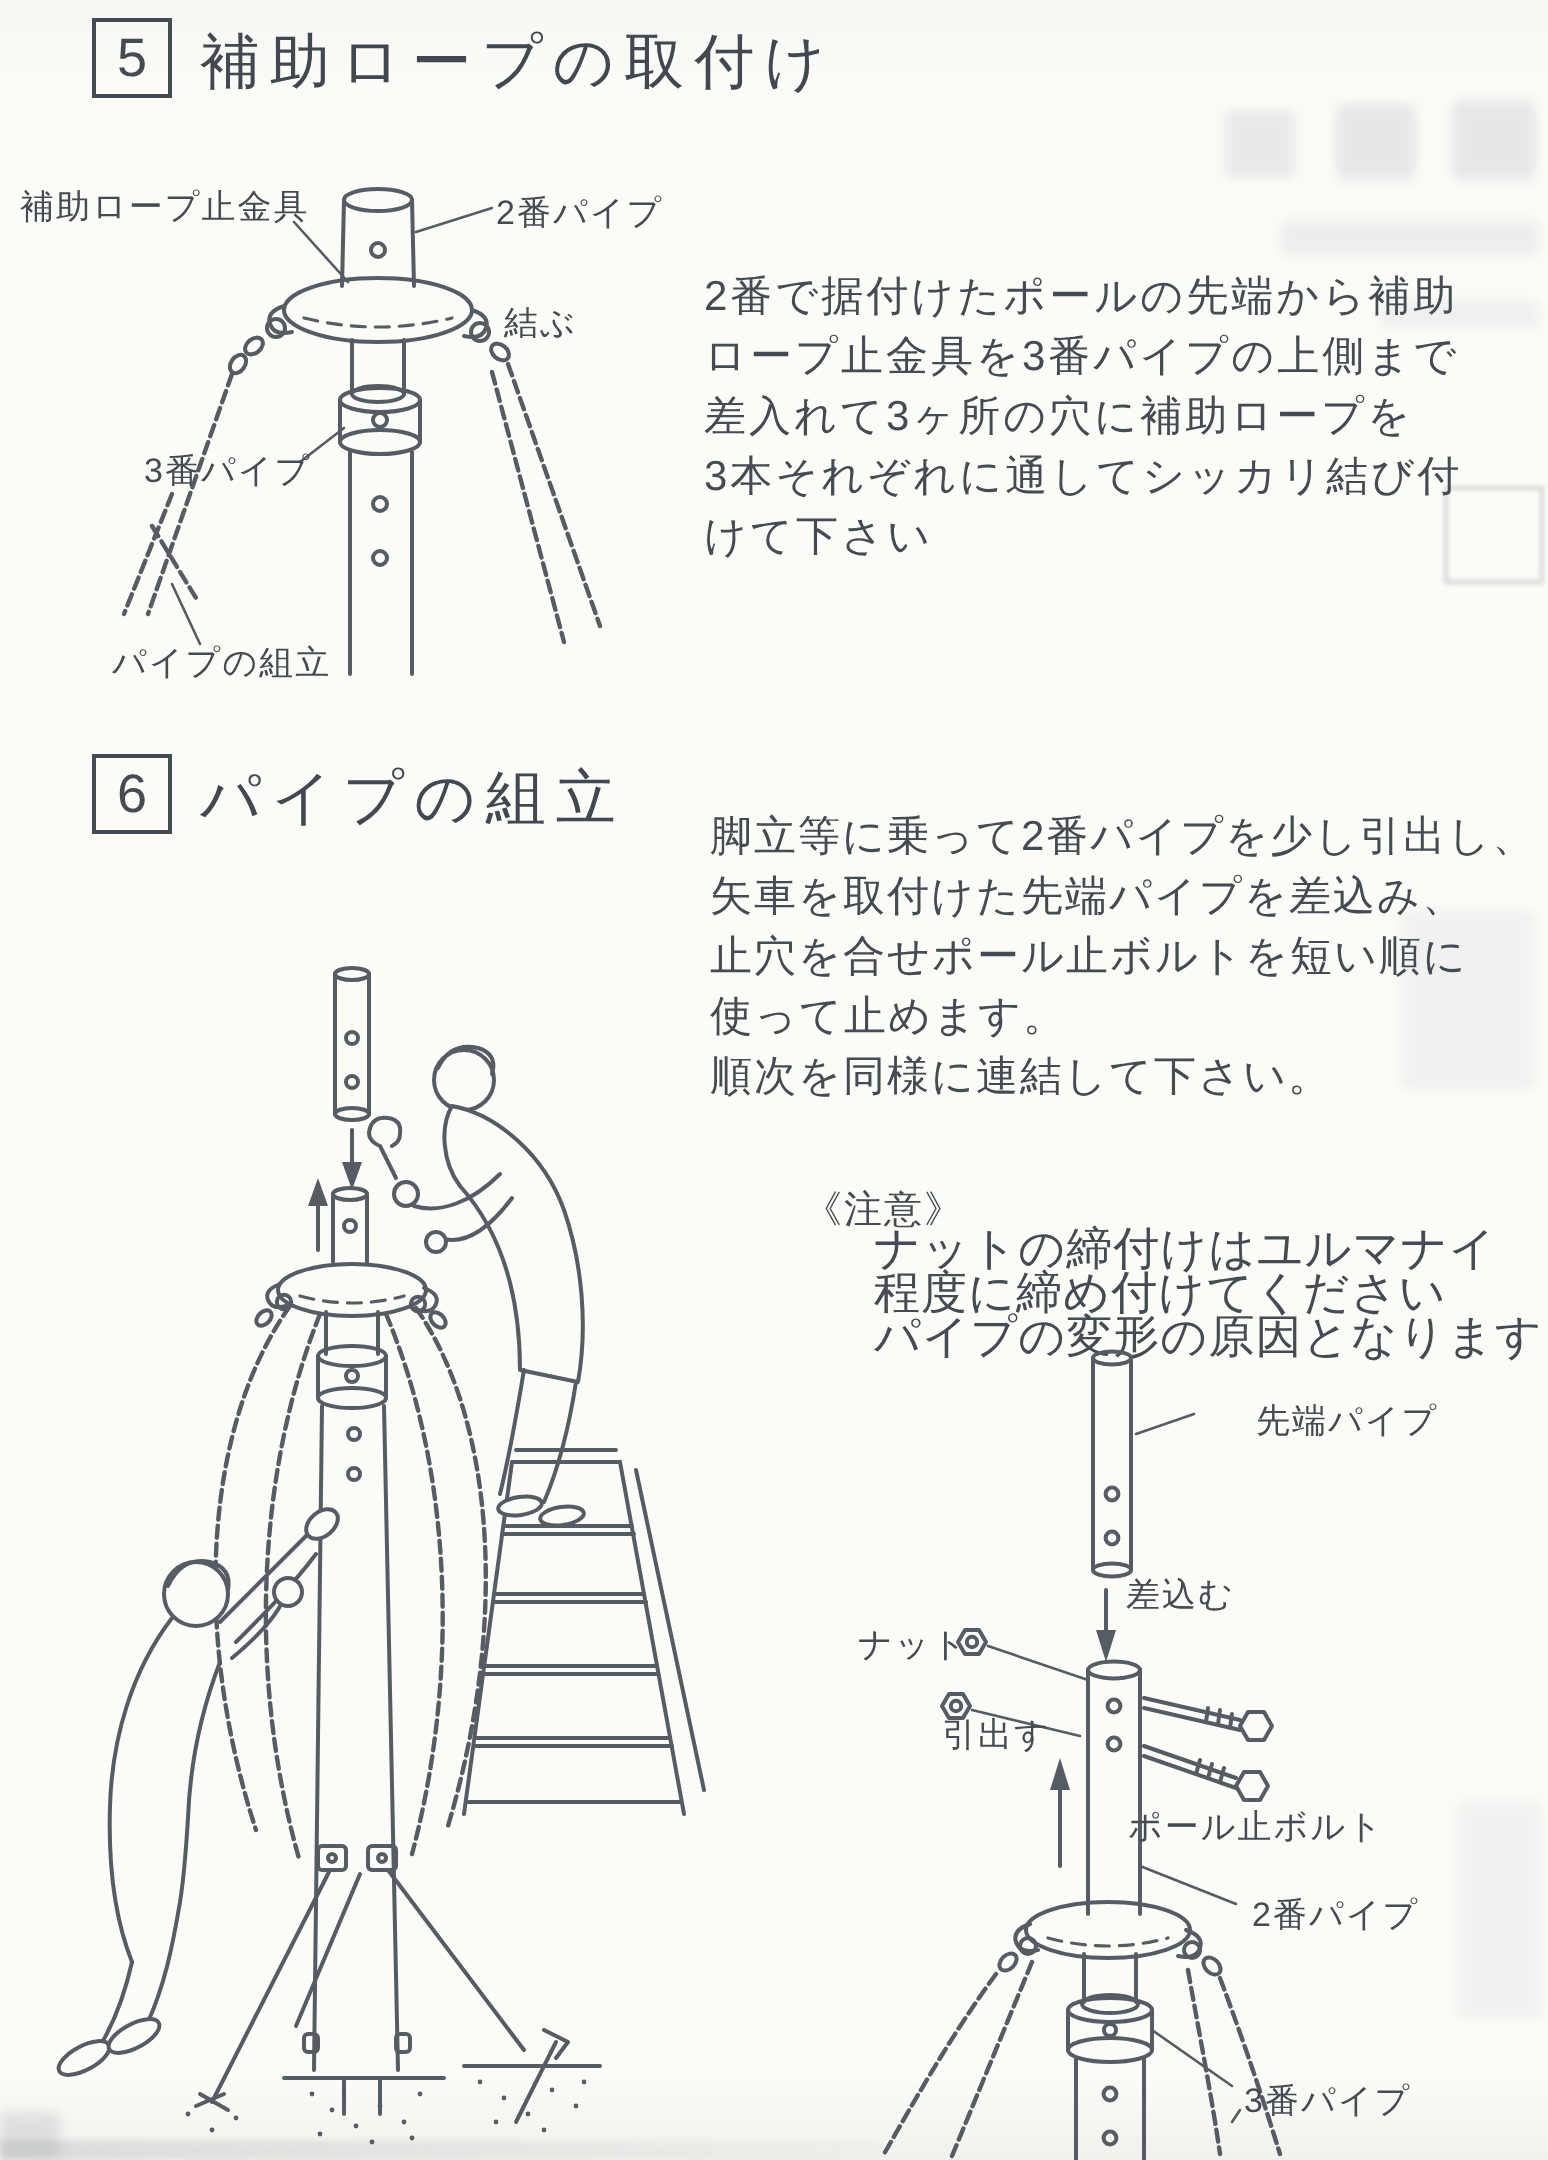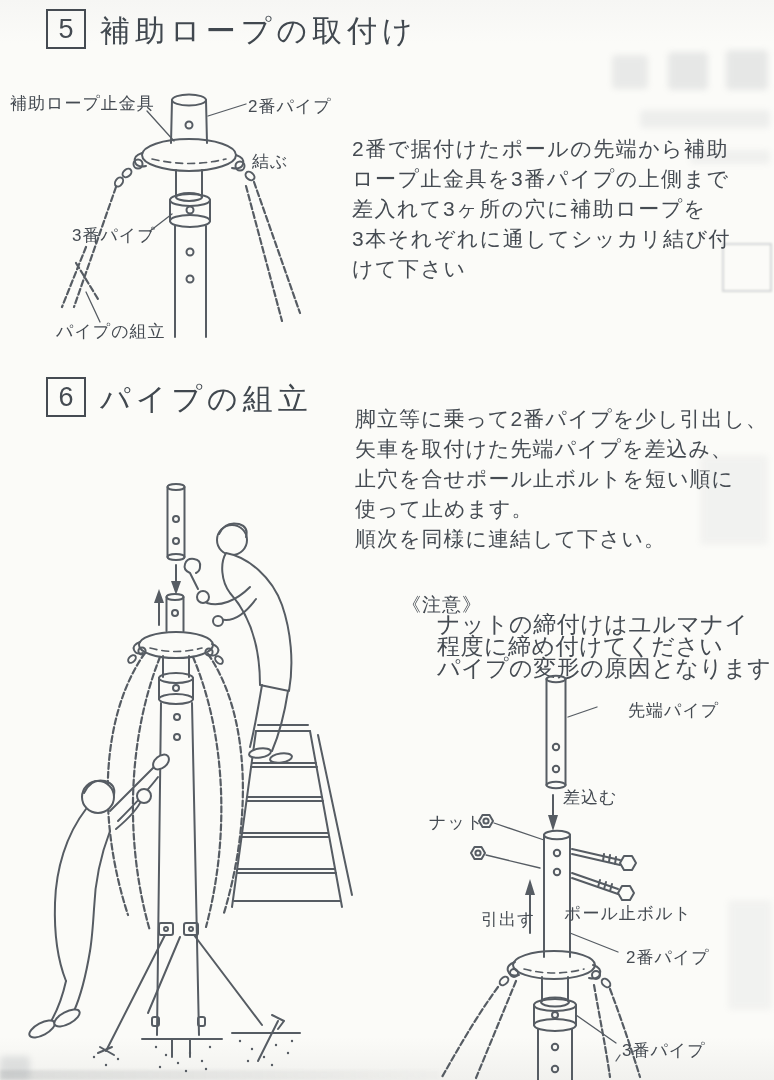--- a/index.html
+++ b/index.html
@@ -383,18 +383,18 @@
         <path d="M66 190 L120 203"></path>
         <path d="M198 287 L150 268"></path>
         <path d="M196 378 L156 350"></path>
         <path d="M200 390 L196 396"></path>
       </g>
     </g>
   </svg>
   <span class="dlabel" style="left:600px;top:699px;margin-left:28px;">先端パイプ</span>
   <span class="dlabel" style="left:563px;top:786px;">差込む</span>
   <span class="dlabel" style="left:429px;top:811px;">ナット</span>
-  <span class="dlabel" style="left:471px;top:908px;margin-left:10px;">引出す</span>
+  <span class="dlabel" style="left:471px;top:856px;">引出す</span>
   <span class="dlabel" style="left:564px;top:902px;">ポール止ボルト</span>
   <span class="dlabel" style="left:626px;top:946px;">2番パイプ</span>
   <span class="dlabel" style="left:622px;top:1039px;">3番パイプ</span>
 
 </div>
 
 </body></html>

